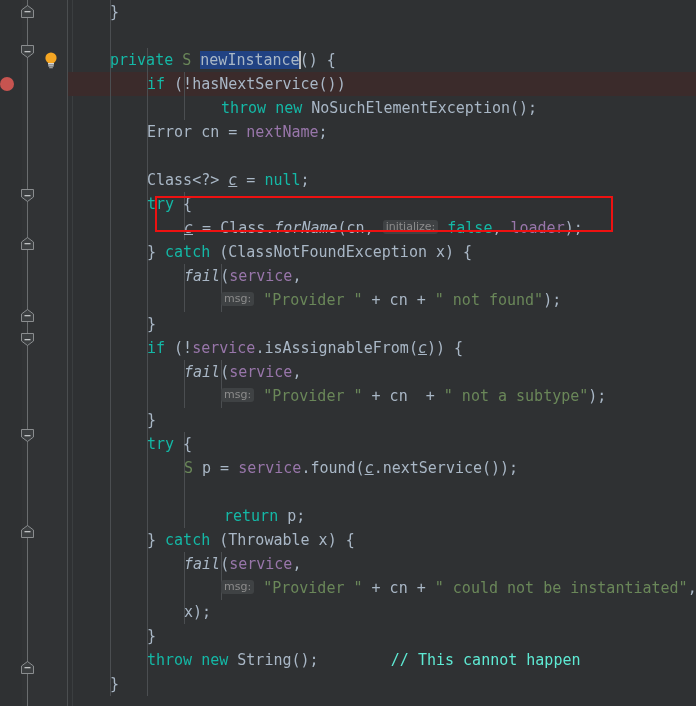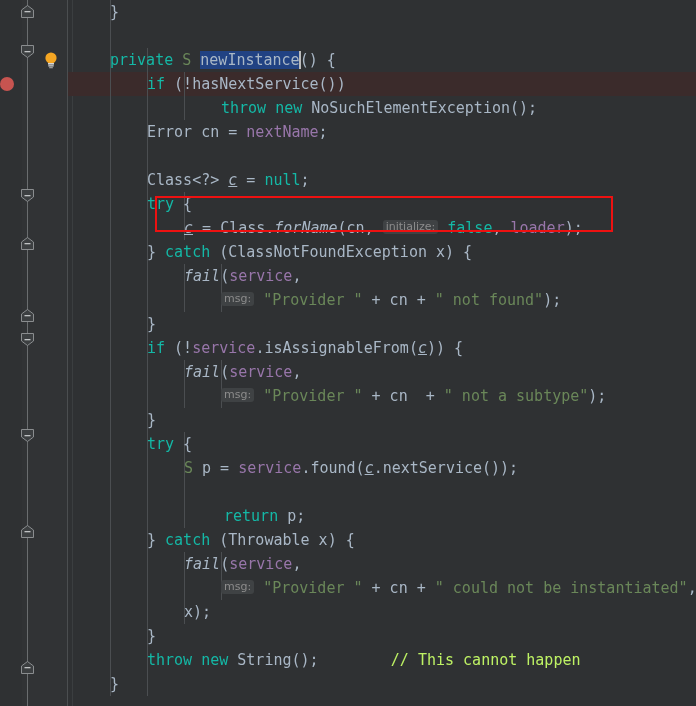--- a/index.html
+++ b/index.html
@@ -122,21 +122,21 @@
     color: #a9b7c6;
   }
 
   
   .kw   { color: #14b8a6; }
   .def  { color: #a9b7c6; }
   .str  { color: #6a8759; }
   .fld  { color: #9876aa; }
   .mthi { color: #a9b7c6; font-style: italic; }
   .stat { color: #a9b7c6; font-style: italic; text-decoration: underline; }
-  .cmt  { color: #bef264; }
+  .cmt  { color: #5eead4; }
   .gen  { color: #6a8759; }
 
   .hint {
     display: inline-block;
     background: #3f4244;
     color: #8c8c8c;
     border-radius: 3px;
     font-size: 11px;
     line-height: 14px;
     padding: 0 3px;

